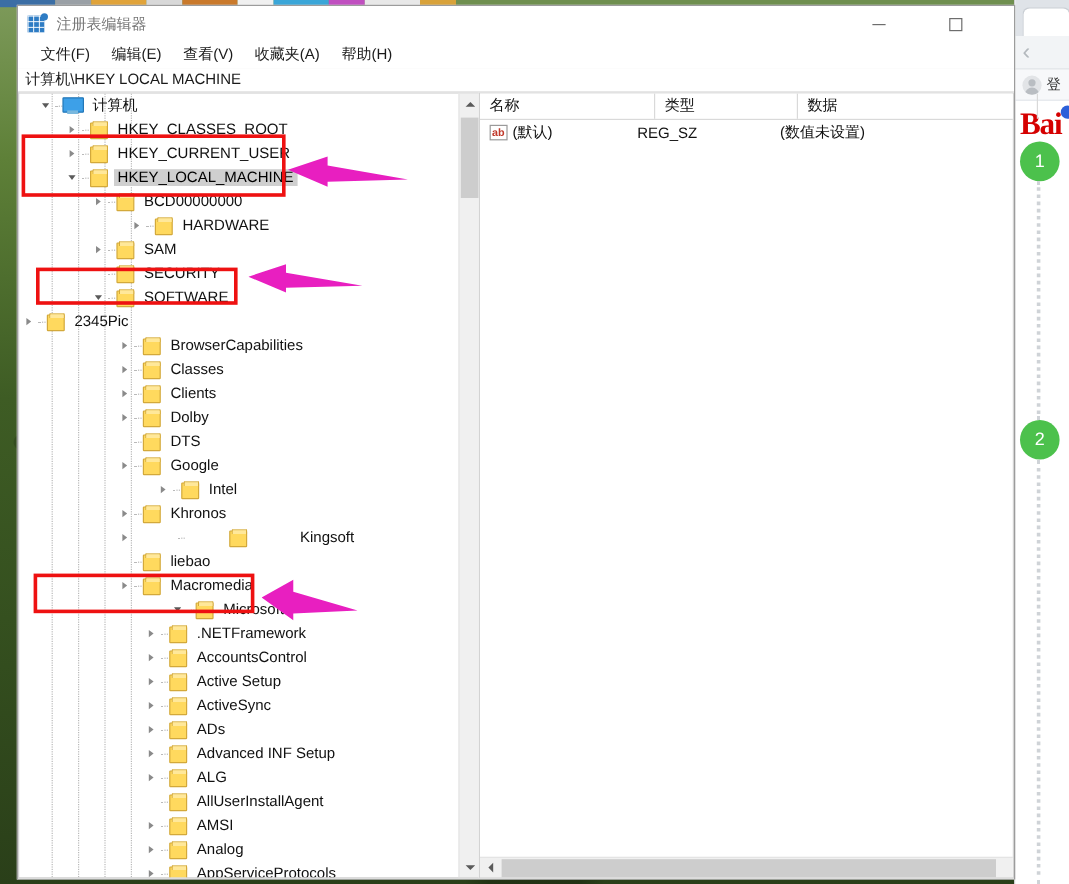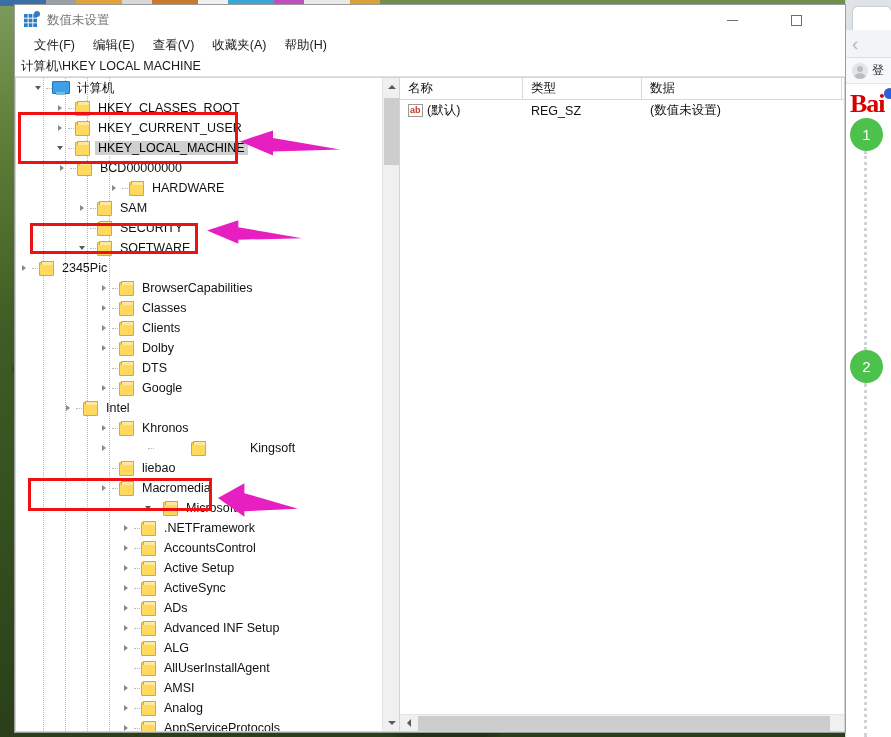--- a/index.html
+++ b/index.html
@@ -240,21 +240,21 @@
   </div>
 </div>
 
 <div id="regedit">
 
   <div id="titlebar">
     <span id="app-icon">
       <span class="grid"></span>
         <span class="dot"></span>
     </span>
-    <span id="app-title">数值未设置</span>
+    <span id="app-title">注册表编辑器</span>
     <span class="win-btn" id="btn-min">
       <span class="min-glyph"></span>
     </span>
     <span class="win-btn" id="btn-max">
       <span class="max-glyph"></span>
     </span>
   </div>
 
   <div id="menubar">
       <div class="menu-item">文件(F)</div>
@@ -293,21 +293,21 @@
             <span class="dashpad"></span>
             <span class="folder"></span>
             <span class="label">HKEY_CURRENT_USER</span>
           </div>
           <div class="node" style="padding-left: 36px;">
             <span class="twisty expanded"></span>
             <span class="dashpad"></span>
             <span class="folder"></span>
             <span class="label selected">HKEY_LOCAL_MACHINE</span>
           </div>
-          <div class="node" style="padding-left: 38px;">
+          <div class="node" style="padding-left: 58px;">
             <span class="twisty collapsed"></span>
             <span class="dashpad"></span>
             <span class="folder"></span>
             <span class="label">BCD00000000</span>
           </div>
           <div class="node" style="padding-left: 90px;">
             <span class="twisty collapsed"></span>
             <span class="dashpad"></span>
             <span class="folder"></span>
             <span class="label">HARDWARE</span>
@@ -365,21 +365,21 @@
             <span class="dashpad"></span>
             <span class="folder"></span>
             <span class="label">DTS</span>
           </div>
           <div class="node" style="padding-left: 80px;">
             <span class="twisty collapsed"></span>
             <span class="dashpad"></span>
             <span class="folder"></span>
             <span class="label">Google</span>
           </div>
-          <div class="node" style="padding-left: 44px;">
+          <div class="node" style="padding-left: 112px;">
             <span class="twisty collapsed"></span>
             <span class="dashpad"></span>
             <span class="folder"></span>
             <span class="label">Intel</span>
           </div>
           <div class="node" style="padding-left: 80px;">
             <span class="twisty collapsed"></span>
             <span class="dashpad"></span>
             <span class="folder"></span>
             <span class="label">Khronos</span>
@@ -477,21 +477,21 @@
         </div>
       <div id="tree-vscroll">
         <div class="sb-arrow sb-up"></div>
         <div id="tree-thumb" style="top: 20px; height: 67px;"></div>
         <div class="sb-arrow sb-down" style="position:absolute;bottom:0;left:0;"></div>
       </div>
     </div>
 
     <div id="list-pane">
       <div id="list-header">
-          <div class="col-head" style="width: 123px;">名称</div>
+          <div class="col-head" style="width: 146px;">名称</div>
           <div class="col-head" style="width: 119px;">类型</div>
           <div class="col-head" style="width: 200px;">数据</div>
         </div>
       <div id="list-body">
           <div class="list-row">
             <div class="cell" style="width: 123px;">
               <span class="ab-icon">
                 <span>ab</span>
               </span>
               <span>(默认)</span>

